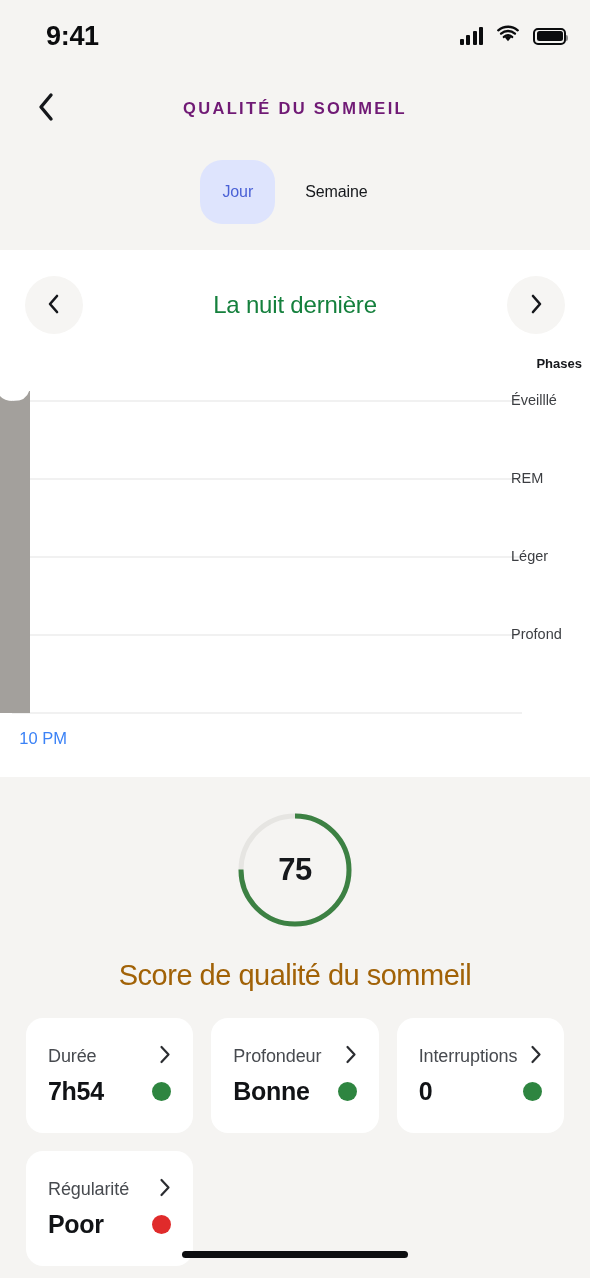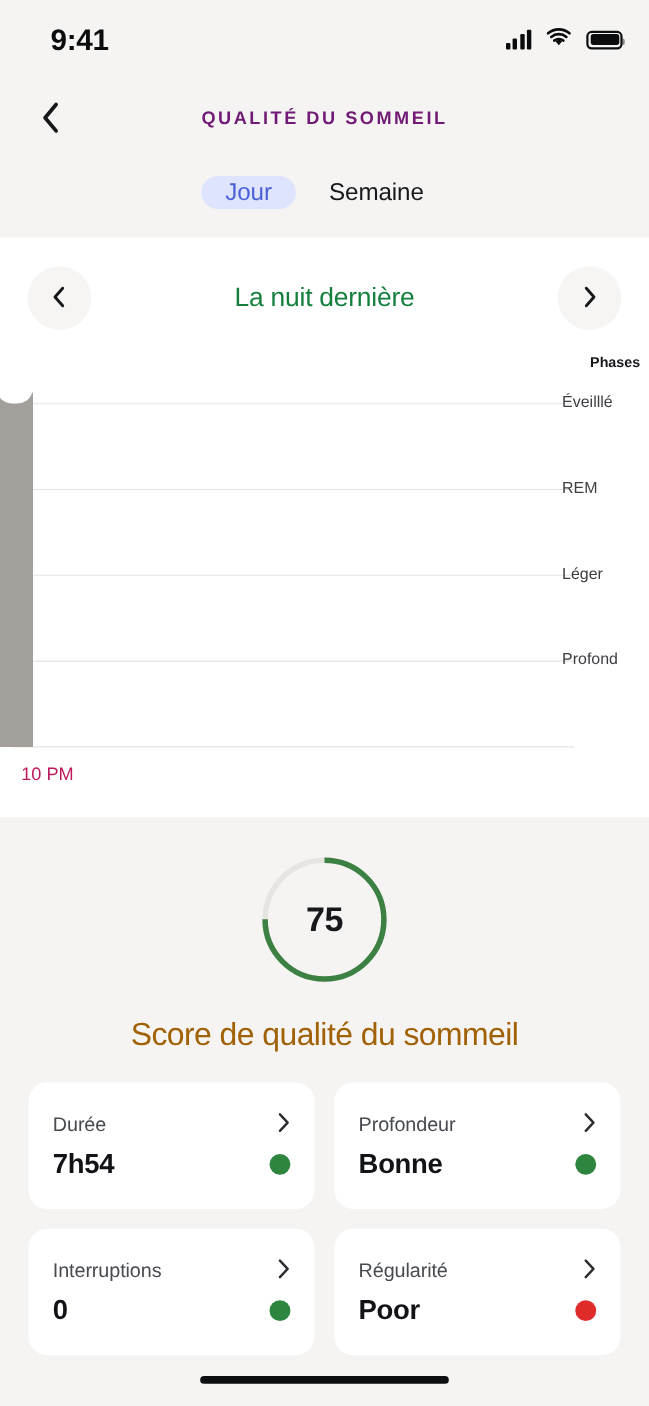--- a/index.html
+++ b/index.html
@@ -45,21 +45,21 @@
   }
   .page-title{
     position:absolute; left:0; right:0; text-align:center;
     font-size:16.5px; font-weight:700; letter-spacing:2.3px; color:#701a75;
     pointer-events:none;
   }
 
   
   .tabs{ display:flex; justify-content:center; align-items:center; gap:8px; padding:16px 0 26px; }
   .tab{
-    font-size:22px; font-weight:500; color:#16181C; padding:2px 22px;
+    font-size:16px; font-weight:500; color:#16181C; padding:23px 22px;
     border-radius:22px; background:transparent; border:0; cursor:pointer;
     font-family:inherit; letter-spacing:-0.1px;
   }
   .tab.active{ background:#DEE4FD; color:#4A61D6; }
 
   
   .chart-panel{ background:#FFFFFF; padding:0 0 14px; }
   .period-nav{
     display:flex; align-items:center; justify-content:space-between;
     padding:26px 25px 14px;
@@ -76,37 +76,37 @@
 
   .plot-wrap{ position:relative; height:330px; margin-top:20px; }
   .plot-svg{ display:block; }
 
   .yaxis-labels{ position:absolute; right:5px; top:0; height:330px; width:74px; }
   .ylab{
     position:absolute; font-size:14.5px; color:#3C3E42; white-space:nowrap; left:0;
   }
 
   .xaxis{ position:relative; height:40px; margin-top:2px; }
-  .xlab{ position:absolute; font-size:16.5px; color:#be185d; top:6px; }
+  .xlab{ position:absolute; font-size:16.5px; color:#3b82f6; top:6px; }
 
   
   .score-sec{ padding:32px 0 0; text-align:center; }
   .ring-wrap{ display:flex; justify-content:center; }
   .ring{ position:relative; width:122px; height:122px; }
   .ring-num{
     position:absolute; inset:0; display:flex; align-items:center; justify-content:center;
     font-size:31px; font-weight:700; color:#16181C; letter-spacing:-0.5px;
   }
   .score-title{
     font-size:29px; font-weight:500; color:#a16207; margin-top:28px; letter-spacing:-0.5px;
   }
 
   
   .cards{
-    display:grid; grid-template-columns:1fr 1fr; gap:18px;
+    display:grid; grid-template-columns:1fr 1fr 1fr; gap:18px;
     padding:26px 26px 0;
   }
   .card{
     background:#FFFFFF; border-radius:17px; padding:20px 22px 20px;
     min-height:115px; display:flex; flex-direction:column; justify-content:center;
     cursor:pointer;
   }
   .card-top{ display:flex; align-items:center; justify-content:space-between; }
   .card-label{ font-size:18px; color:#474A4F; letter-spacing:-0.1px; }
   .card-bot{ display:flex; align-items:center; justify-content:space-between; margin-top:9px; }

